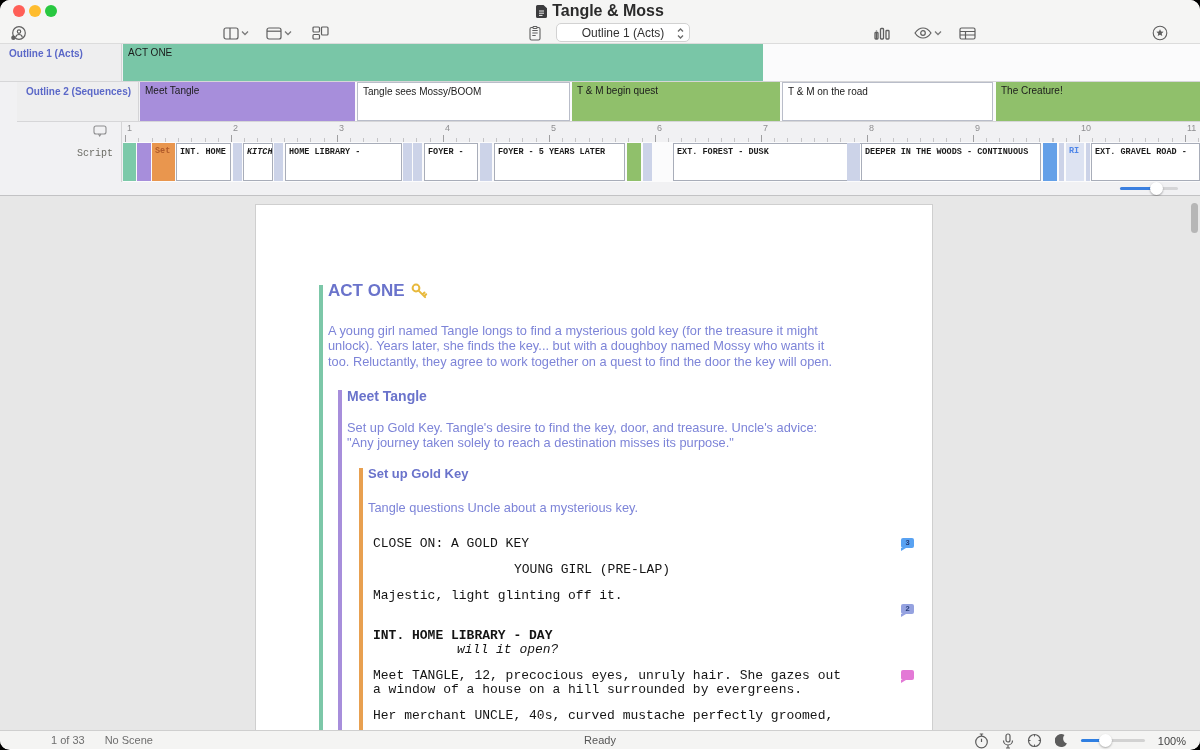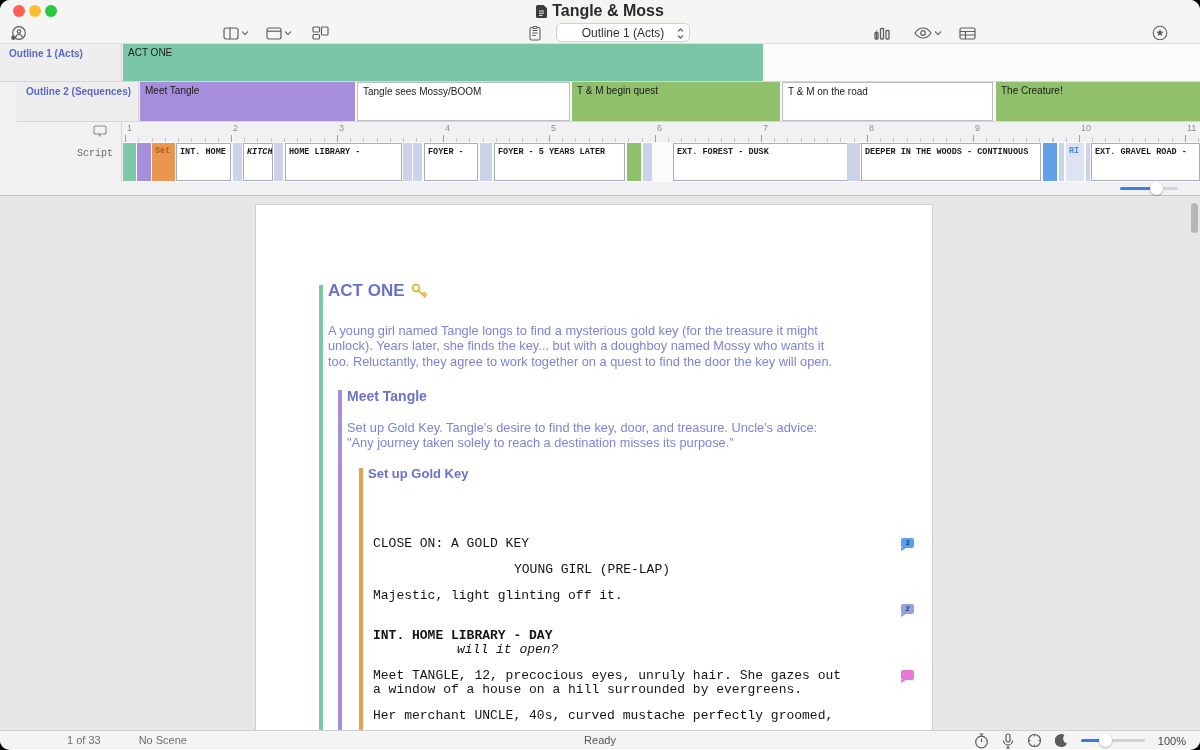--- a/index.html
+++ b/index.html
@@ -79,21 +79,21 @@
   .sline.scene{font-weight:bold;}
   .badge{position:absolute;right:8px;top:1px;width:13px;height:10px;border-radius:2px;
     font-family:"Liberation Sans",sans-serif;font-style:normal;font-weight:bold;font-size:7.5px;
     line-height:10px;text-align:center;color:#263d78;}
   .badge::after{content:'';position:absolute;left:0;bottom:-3px;width:5px;height:3px;background:inherit;
     clip-path:polygon(0 0,100% 0,0 100%);}
   .vthumb{position:absolute;right:2px;top:7px;width:7px;height:30px;border-radius:4px;background:#b6b6b6;}
   
   .statusbar{position:relative;height:19px;background:#f4f4f3;border-top:1px solid #cfcfcf;
     font-size:11px;color:#6e6e6e;}
-  .sb-left{position:absolute;left:67px;top:3px;display:flex;gap:38px;}
+  .sb-left{position:absolute;left:51px;top:3px;display:flex;gap:20px;}
   .sb-center{position:absolute;left:0;right:0;top:3px;text-align:center;color:#555;}
   .sb-right{position:absolute;right:14px;top:0;height:19px;display:flex;align-items:center;gap:13px;color:#5c5c5c;}
   .sb-slider{position:relative;width:64px;height:13px;}
   .sb-slider .track{position:absolute;left:0;top:5px;width:64px;height:3px;border-radius:2px;background:#d2d2d2;}
   .sb-slider .fill{position:absolute;left:0;top:5px;width:22px;height:3px;border-radius:2px;background:#2f7fe2;}
   .sb-slider .knob{position:absolute;left:18px;top:0;width:13px;height:13px;border-radius:50%;background:#fff;
     box-shadow:0 1px 2px rgba(0,0,0,.3);}
   .zoom-pct{color:#444;}
   svg{display:block;}
 </style>
@@ -326,20 +326,21 @@
         <div>too. Reluctantly, they agree to work together on a quest to find the door the key will open.</div>
       </div>
 
       <div class="h-seq">Meet Tangle</div>
       <div class="syn syn-seq">
         <div>Set up Gold Key. Tangle's desire to find the key, door, and treasure. Uncle's advice:</div>
         <div>"Any journey taken solely to reach a destination misses its purpose."</div>
       </div>
 
       <div class="h-scene">Set up Gold Key</div>
+      <div class="syn syn-scene">Tangle questions Uncle about a mysterious key.</div>
 
       <div class="script-area" id="script-lines">
           <div class="sline action g0"><span>CLOSE ON: A GOLD KEY</span><span class="badge" style="background: rgb(89, 162, 242);">3</span></div>
           <div class="sline character g1"><span>YOUNG GIRL (PRE-LAP)</span></div>
           <div class="sline action g1"><span>Majestic, light glinting off it.</span></div>
           <div class="sline dialogue g0"><span class="badge" style="background: rgb(149, 162, 224);">2</span></div>
           <div class="sline scene g2"><span>INT. HOME LIBRARY - DAY</span></div>
           <div class="sline dialogue g0"><span>will it open?</span></div>
           <div class="sline action g1"><span>Meet TANGLE, 12, precocious eyes, unruly hair. She gazes out</span><span class="badge" style="background: rgb(227, 121, 214);"></span></div>
           <div class="sline action g0"><span>a window of a house on a hill surrounded by evergreens.</span></div>

